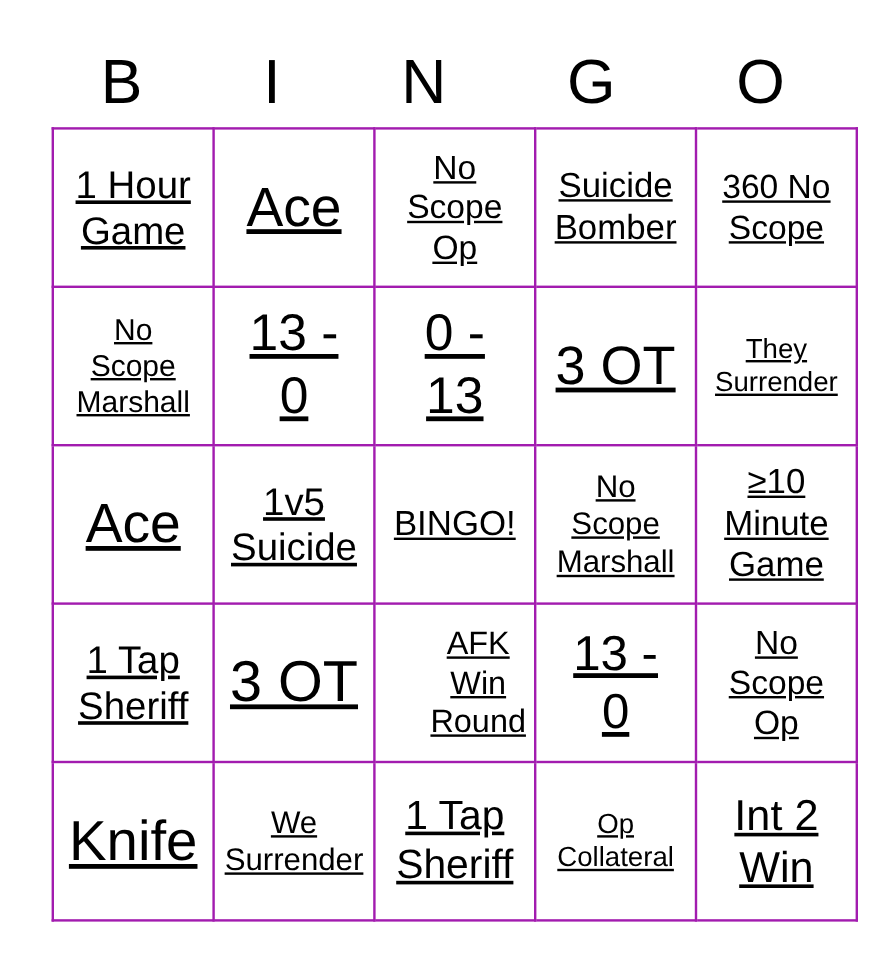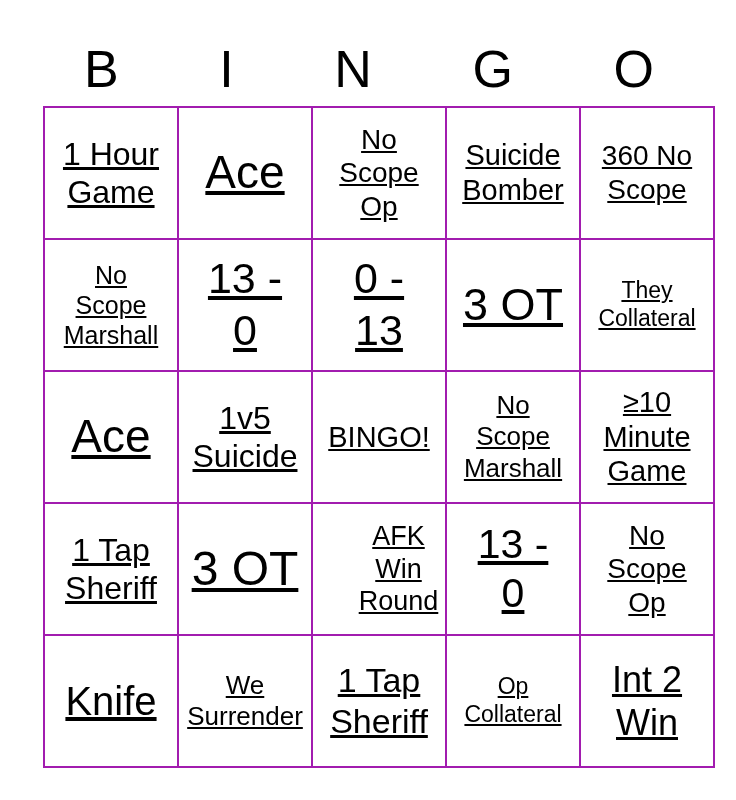--- a/index.html
+++ b/index.html
@@ -72,21 +72,21 @@
         <tr>
           <td class="bingo-cell" style="font-size: 25px;">No
 Scope
 Marshall</td>
           <td class="bingo-cell" style="font-size: 43px;">13 -
 0</td>
           <td class="bingo-cell" style="font-size: 43px;">0 -
 13</td>
           <td class="bingo-cell" style="font-size: 45px;">3 OT</td>
           <td class="bingo-cell" style="font-size: 23px;">They
-Collateral</td>
+Surrender</td>
         </tr>
         <tr>
           <td class="bingo-cell" style="font-size: 46px;">Ace</td>
           <td class="bingo-cell" style="font-size: 32px;">1v5
 Suicide</td>
           <td class="bingo-cell" style="font-size: 29px;">BINGO!</td>
           <td class="bingo-cell" style="font-size: 26px;">No
 Scope
 Marshall</td>
           <td class="bingo-cell" style="font-size: 29px;">≥10
@@ -100,21 +100,21 @@
           <td class="bingo-cell" style="font-size: 27px; padding-left: 40px;">AFK
 Win
 Round</td>
           <td class="bingo-cell" style="font-size: 41px;">13 -
 0</td>
           <td class="bingo-cell" style="font-size: 28px;">No
 Scope
 Op</td>
         </tr>
         <tr>
-          <td class="bingo-cell" style="font-size: 40px; margin-top: 45px;">Knife</td>
+          <td class="bingo-cell" style="font-size: 47px; margin-top: 45px;">Knife</td>
           <td class="bingo-cell" style="font-size: 26px;">We
 Surrender</td>
           <td class="bingo-cell" style="font-size: 34px;">1 Tap
 Sheriff</td>
           <td class="bingo-cell" style="font-size: 23px;">Op
 Collateral</td>
           <td class="bingo-cell" style="font-size: 36px;">Int 2
 Win</td>
         </tr>
       </tbody>

